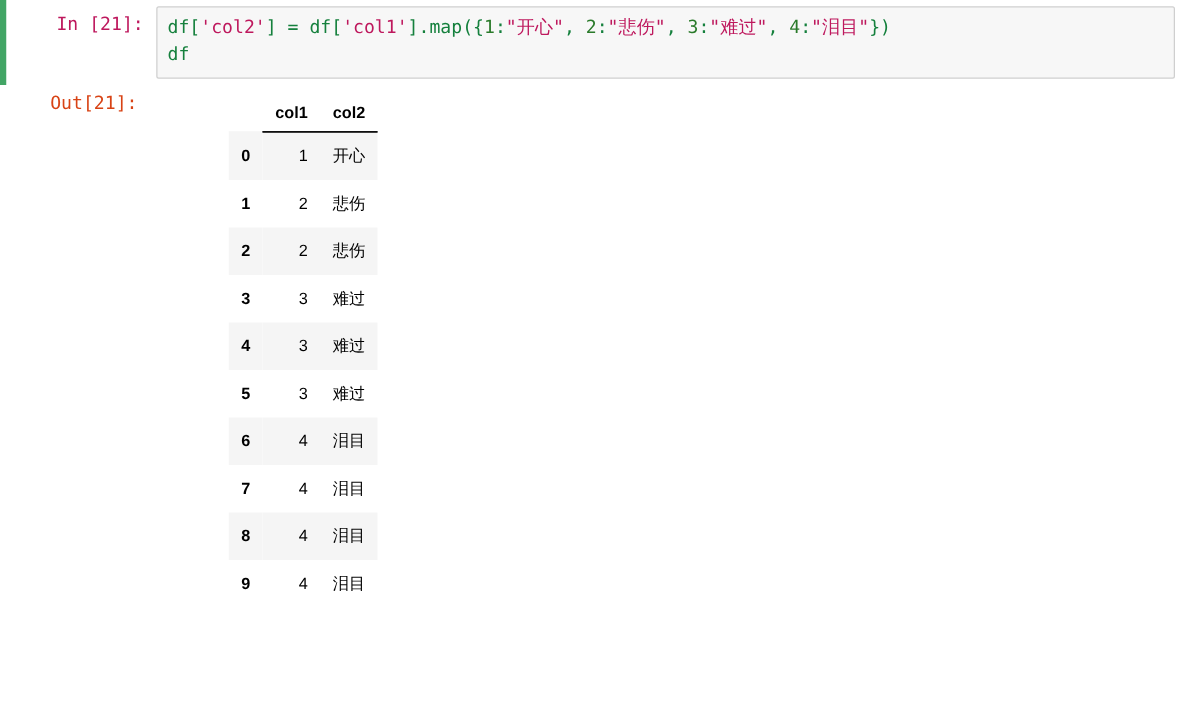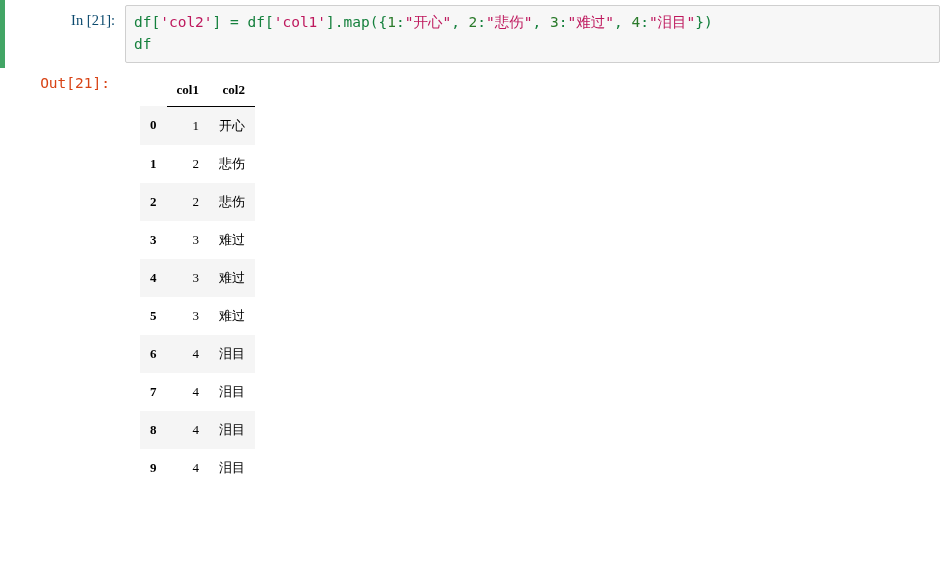--- a/index.html
+++ b/index.html
@@ -17,46 +17,47 @@
     }
     .prompt {
       width: 120px;
       min-width: 120px;
       text-align: right;
       padding: 6px 10px 0 0;
       font-family: SimSun, monospace;
       font-size: 14.5px;
       line-height: 1.3;
     }
-    .prompt-in { color: #0c4a6e; font-family: Liberation Serif, serif; }
+    .prompt-in { color: #be185d; }
     .prompt-out { color: #d84315; }
     .input-area {
       flex: 1;
       background: #f7f7f7;
       border: 1px solid #cfcfcf;
       border-radius: 2px;
       padding: 6px 8px;
       margin-right: 12px;
       font-family: SimSun, Consolas, monospace;
       font-size: 14.5px;
       line-height: 1.5;
       white-space: pre;
       overflow-x: auto;
     }
     .output-row {
       display: flex;
       padding-bottom: 10px;
+      gap: 43px;
     }
     .output-area {
       flex: 1;
       padding: 6px 0 0 20px;
     }
     .df-table {
       border-collapse: collapse;
-      font-family: Liberation Serif, serif;
+      font-family: Liberation Sans, sans-serif;
       font-size: 13px;
     }
     .df-table thead th {
       border-bottom: 1px solid #000;
       text-align: right;
       padding: 8px 10px;
       font-weight: bold;
     }
     .df-table thead th.corner {
       border-bottom: none;

